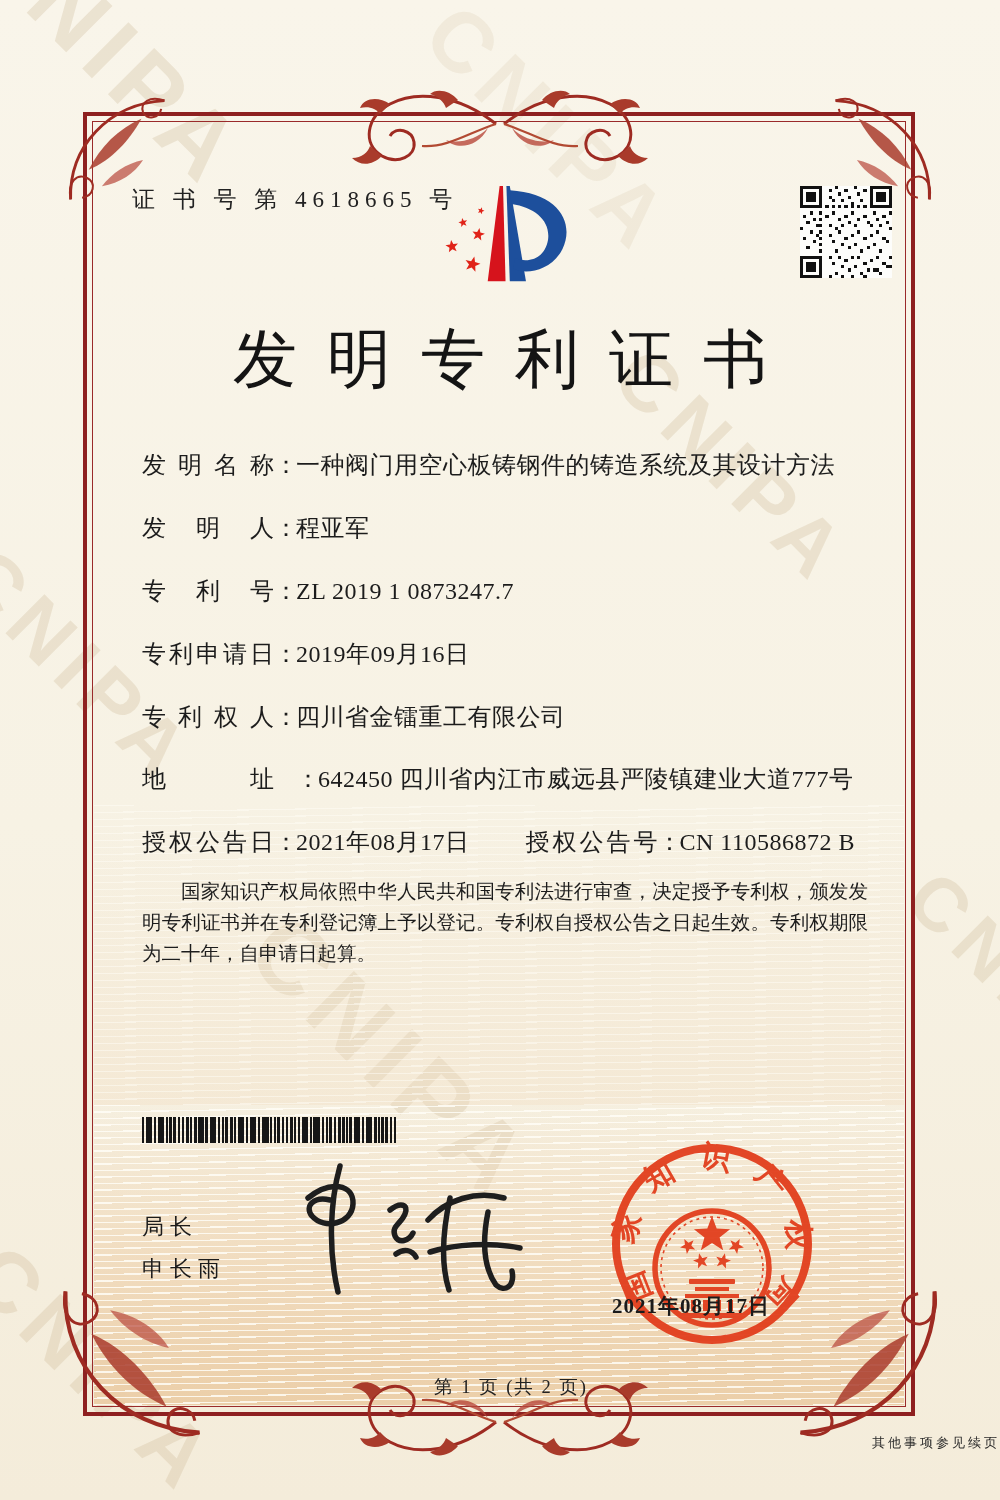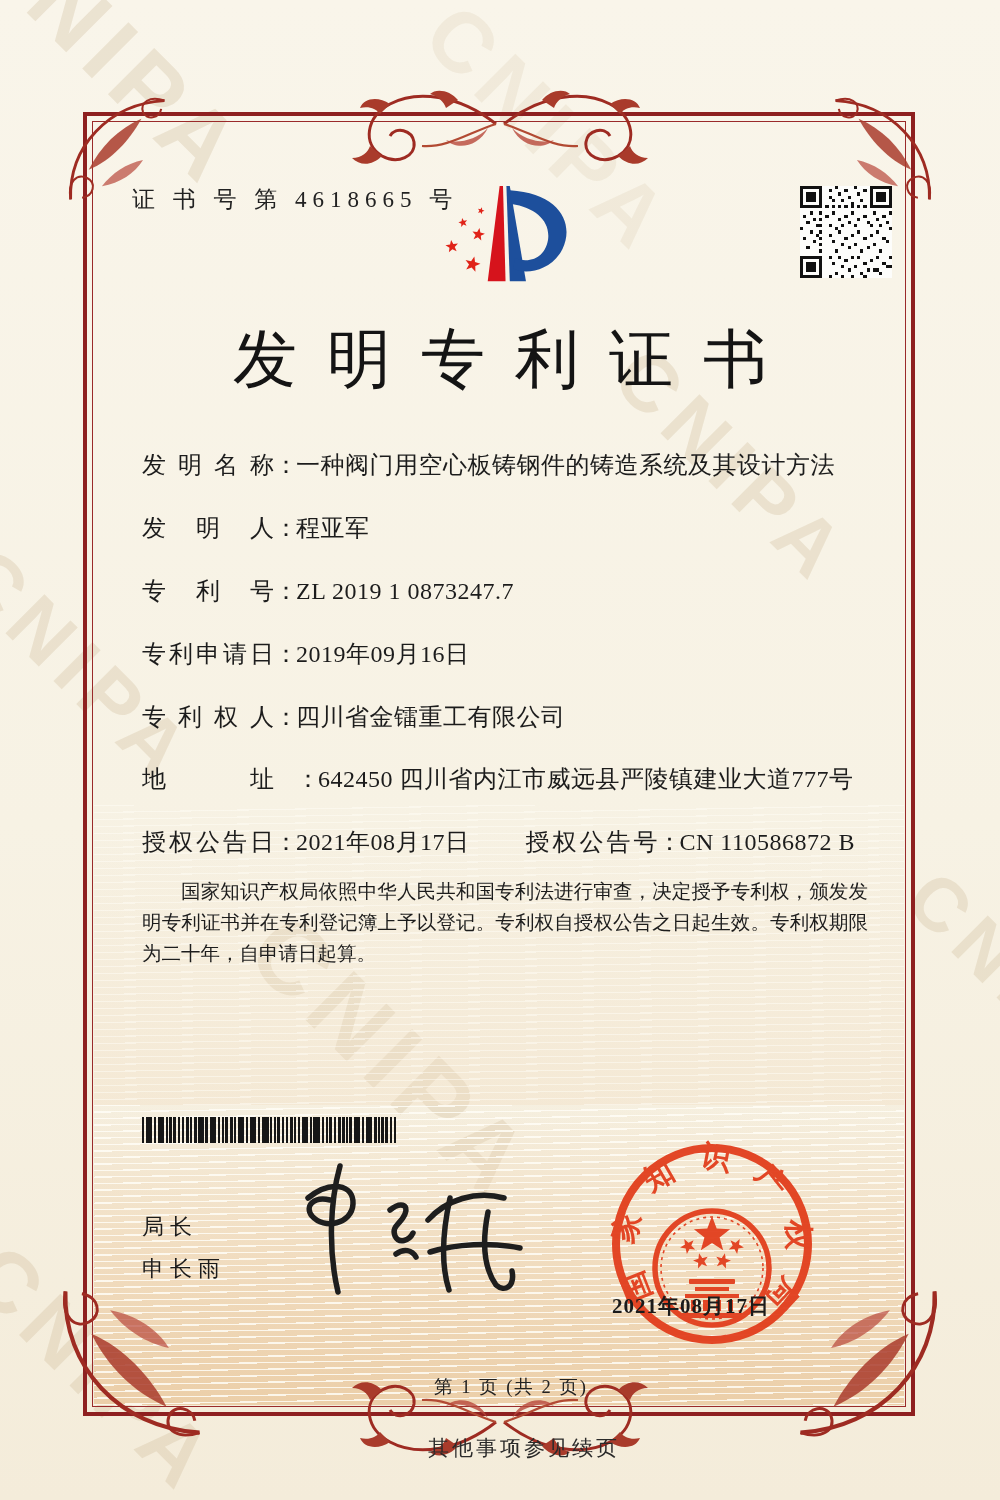--- a/index.html
+++ b/index.html
@@ -81,22 +81,22 @@
   .seal{position:absolute;left:606px;top:1140px;z-index:3;opacity:.96;}
   .seal-date{
     position:absolute;left:612px;top:1292px;z-index:4;
     font-size:21px;font-weight:600;color:#1b1b1b;letter-spacing:1px;white-space:nowrap;
   }
   .pageinfo{
     position:absolute;left:0;right:0;top:1374px;z-index:2;text-align:center;
     font-size:18.5px;letter-spacing:2px;color:#222;padding-left:22px;
   }
   .footnote{
-    position:absolute;left:0;right:0;top:1434px;z-index:2;text-align:center;
-    font-size:21px;letter-spacing:3px;color:#2a2a2a;padding-left:48px;
+    position:absolute;left:0;right:0;top:1434px;z-index:2;text-align:right;
+    font-size:13px;letter-spacing:3px;color:#2a2a2a;padding-left:48px;
   }
 </style>
 </head>
 <body>
 
 <div class="page">
 
   <svg width="0" height="0" style="position:absolute" aria-hidden="true">
     <defs>
       <path id="star" d="M0,-10 L2.47,-3.4 L9.51,-3.09 L3.99,1.3 L5.88,8.09 L0,4.2 L-5.88,8.09 L-3.99,1.3 L-9.51,-3.09 L-2.47,-3.4 Z"></path>

